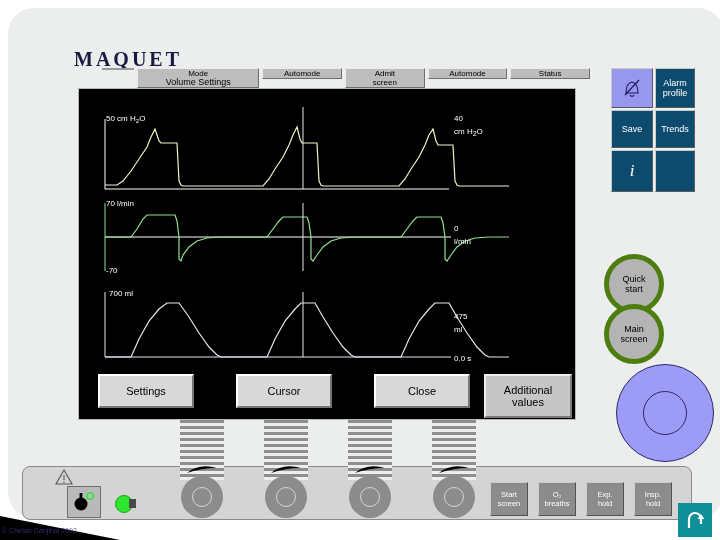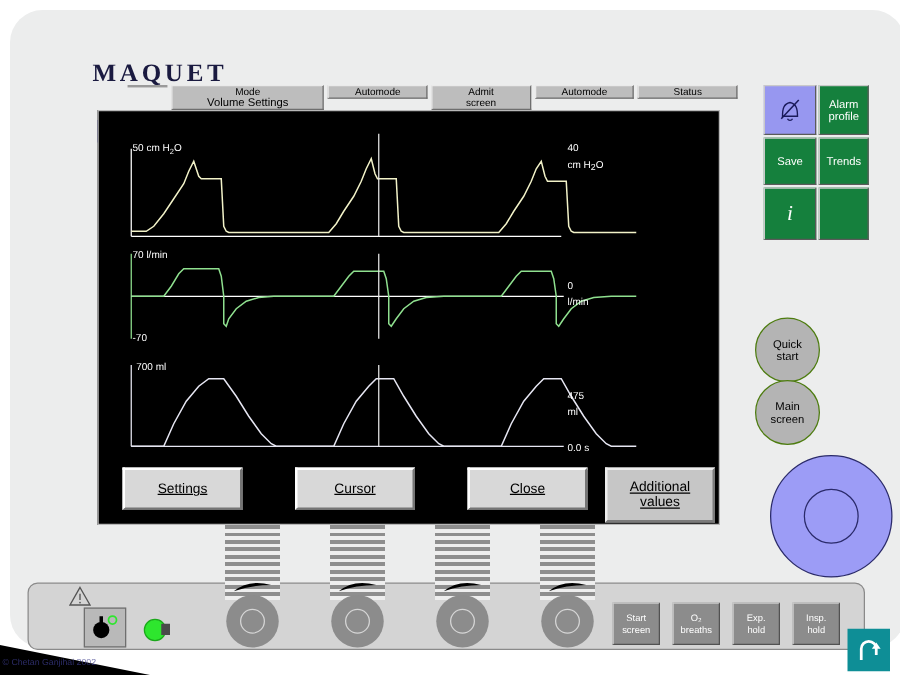--- a/index.html
+++ b/index.html
@@ -55,50 +55,50 @@
   svg.wave{display:block;}
   .axlabel{font-size:8px;fill:#ffffff;font-family:"Liberation Sans",sans-serif;}
   
   #botrow{position:absolute;left:78px;top:366px;width:480px;height:36px;}
   .sbtn{
     position:absolute;top:0;height:30px;
     background:#d8d8d8;
     border-top:2px solid #ffffff;border-left:2px solid #ffffff;
     border-right:2px solid #757575;border-bottom:2px solid #757575;
     display:flex;align-items:center;justify-content:center;
-    font-size:11px;color:#000;text-align:right;line-height:12px;text-decoration:underline;
+    font-size:11px;color:#000;text-align:right;line-height:12px;
   }
   #b-settings{left:12px;width:92px;}
   #b-cursor{left:150px;width:92px;}
   #b-close{left:288px;width:92px;}
   #b-addvals{
     left:398px;width:84px;height:40px;background:#c6c6c6;
     border-top:2px solid #ededed;border-left:2px solid #ededed;
     border-right:2px solid #7a7a7a;border-bottom:2px solid #7a7a7a;
     flex-direction:column;
   }
   
   .hkey{
-    position:absolute;background:#15803d;
+    position:absolute;background:#0c4a6e;
     border-top:1px solid #c9c9c9;border-left:1px solid #c9c9c9;
     border-right:1px solid #5a5a5a;border-bottom:1px solid #5a5a5a;
     display:flex;flex-direction:column;align-items:center;justify-content:center;
     font-size:9px;color:#ffffff;line-height:10px;text-align:center;
   }
   #k-alarmbell{left:603px;top:60px;width:40px;height:38px;background:#9797f0;}
   #k-alarmprof{left:647px;top:60px;width:38px;height:38px;}
   #k-save{left:603px;top:102px;width:40px;height:36px;}
   #k-trends{left:647px;top:102px;width:38px;height:36px;}
   #k-info{left:603px;top:142px;width:40px;height:40px;font-size:17px;font-style:italic;
           font-family:"Liberation Serif",serif;}
   #k-blank{left:647px;top:142px;width:38px;height:40px;}
   
   .rkey{
     position:absolute;border-radius:50%;
-    background:#b4b4b4;border:1px solid #4d7c0f;
+    background:#b4b4b4;border:5px solid #4d7c0f;
     display:flex;flex-direction:column;align-items:center;justify-content:center;
     font-size:9px;color:#000;line-height:10px;text-align:center;
   }
   #k-quick{left:596px;top:246px;width:50px;height:50px;}
   #k-menu{left:648px;top:274px;width:46px;height:46px;}
   #k-main{left:596px;top:296px;width:50px;height:50px;}
   
   #dial{
     position:absolute;left:608px;top:356px;width:96px;height:96px;border-radius:50%;
     background:#9c9cf6;border:1px solid #2a2a6a;

